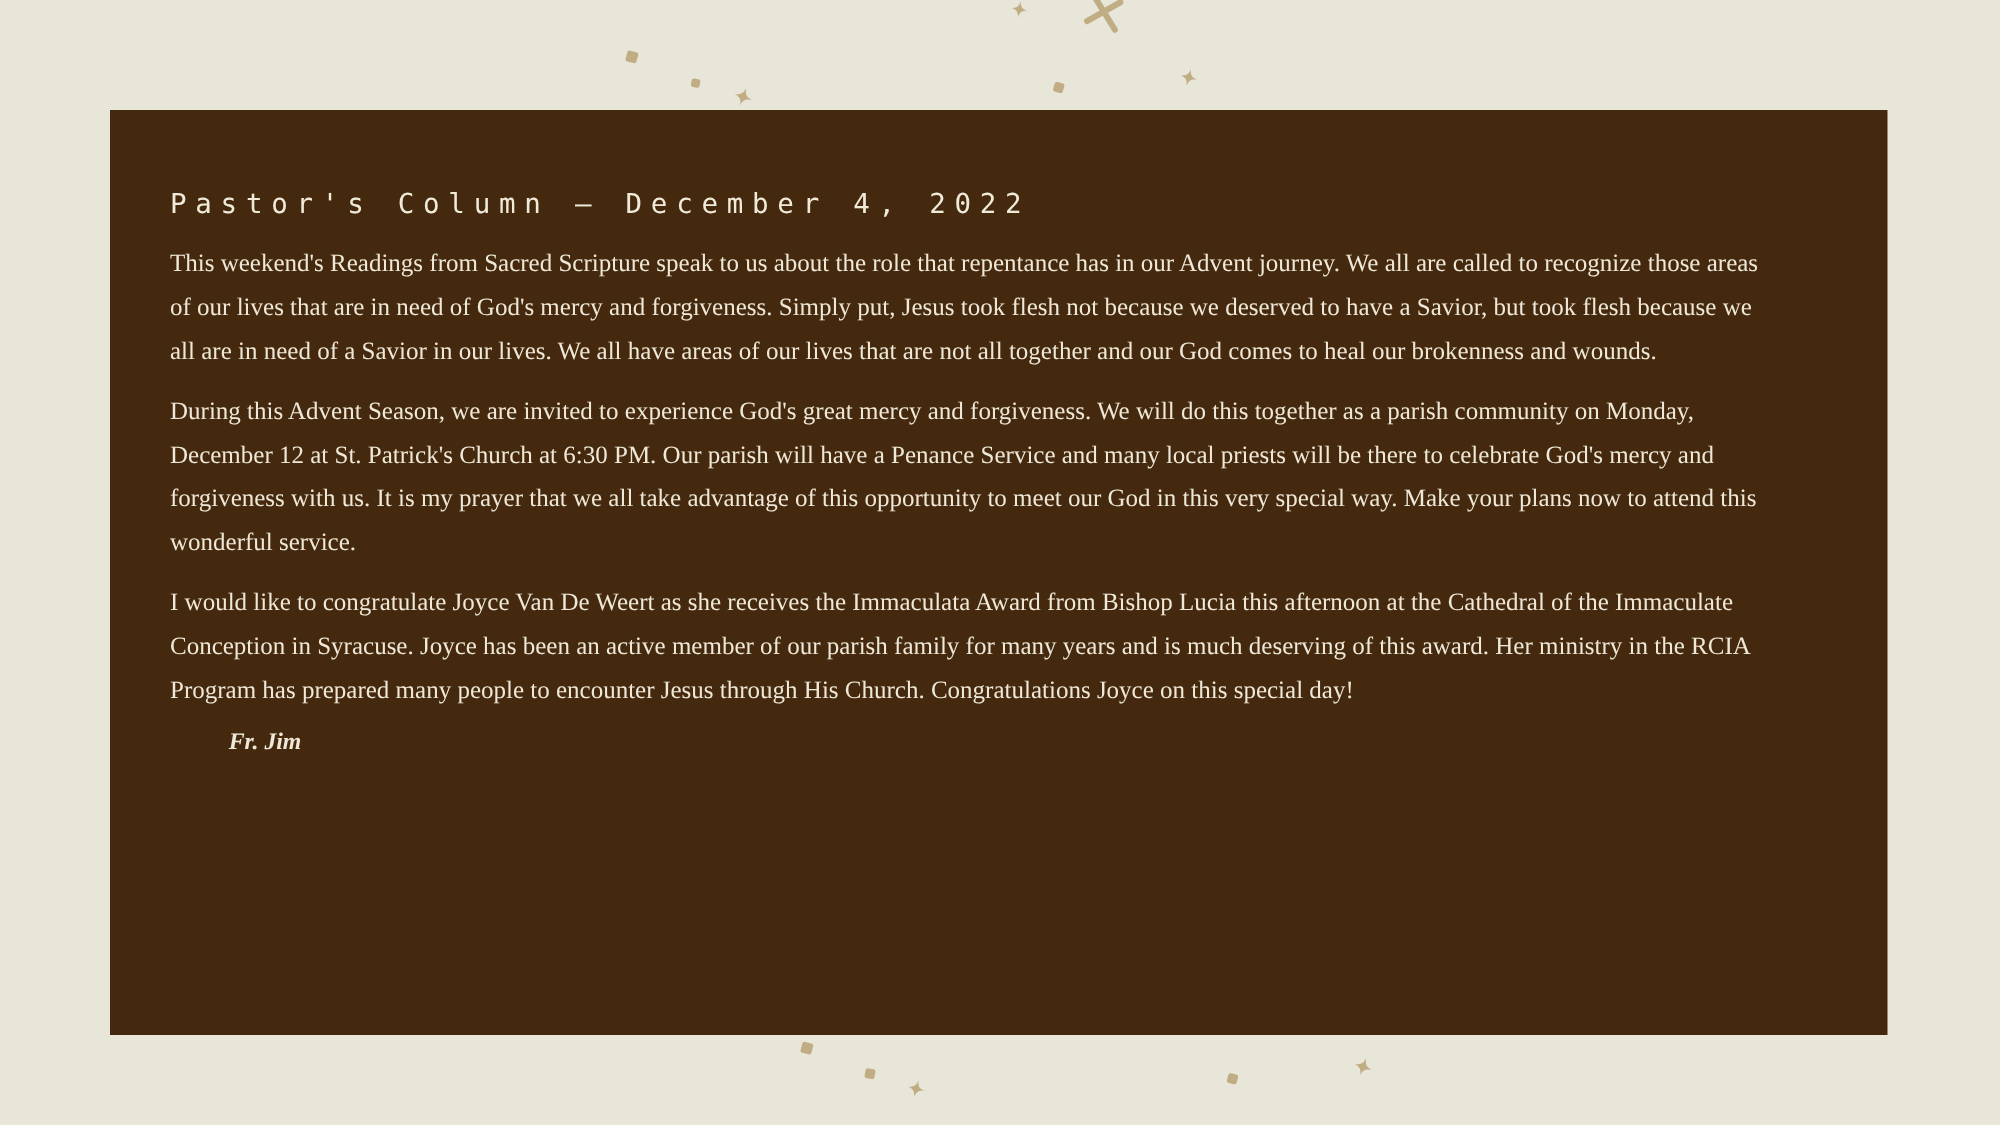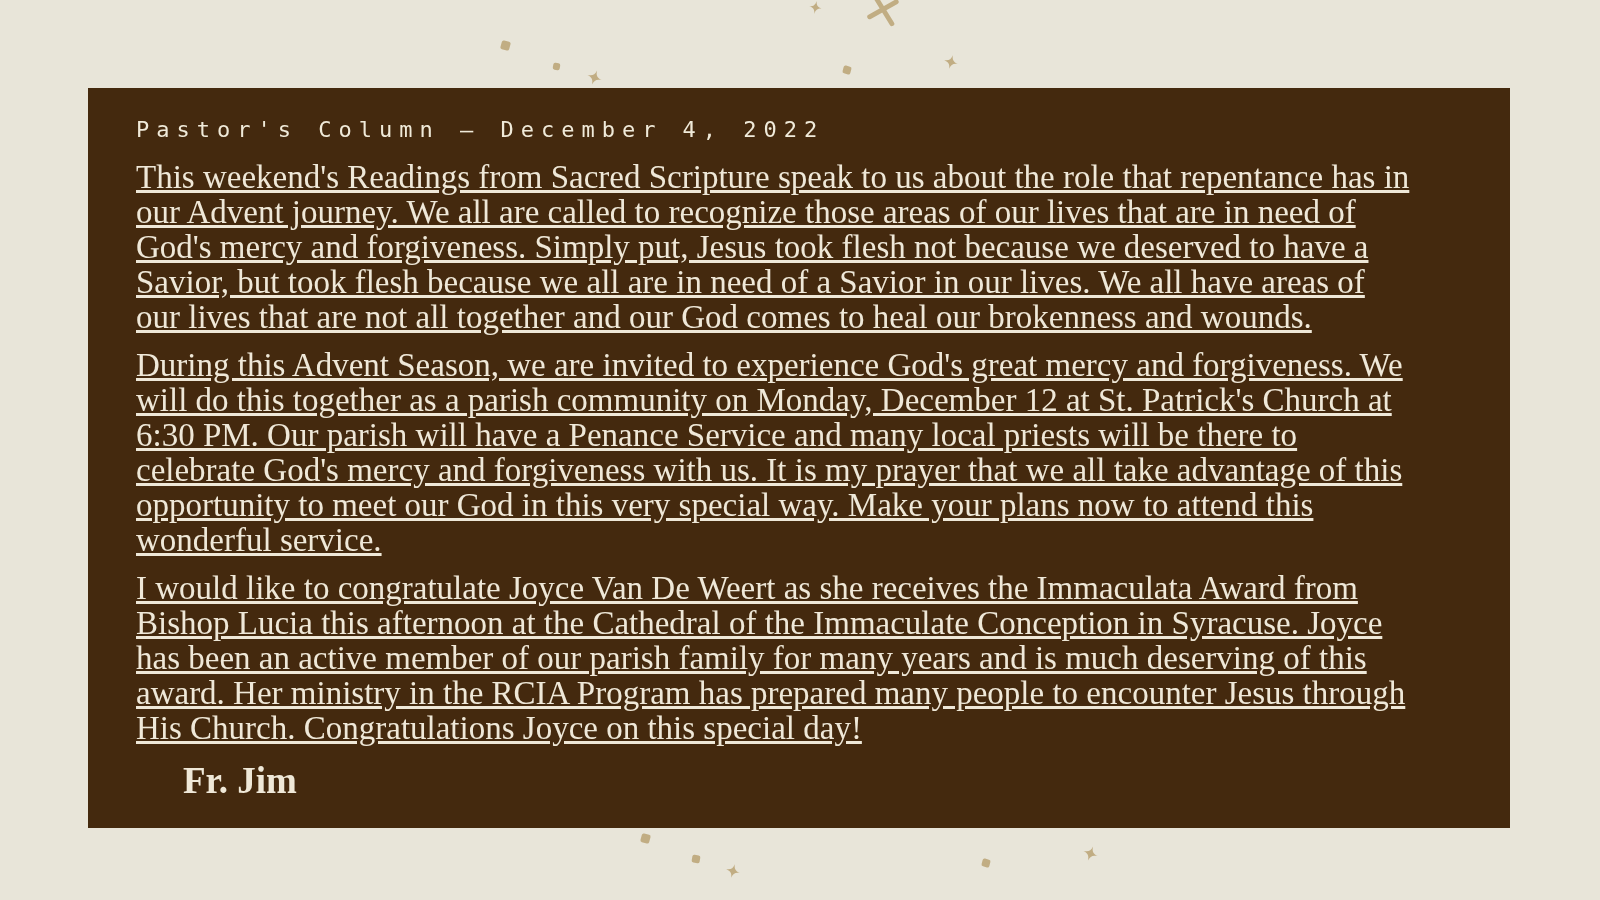--- a/index.html
+++ b/index.html
@@ -43,31 +43,32 @@
   }
   .title{
     font-family: "DejaVu Sans Mono", monospace;
     font-weight: 400;
     font-size: 22px;
     letter-spacing: 7px;
     color: var(--title);
     line-height: 1.35;
     margin-bottom: 15px;
     white-space: nowrap;
+    margin-top: 34px;
   }
   .body-text{
-    font-size: 33px;
+    font-size: 20px;
     line-height: 35px;
     color: var(--body);
     margin-bottom: 13px;
-    text-decoration: underline;
   }
   .signature{
-    font-size: 37px;
+    font-size: 19px;
     font-weight: 700;
+    font-style: italic;
     color: var(--body);
     margin-left: 47px;
     margin-top: 12px;
   }
 </style>
 </head>
 <body>
 
 <div class="page">
   <div id="deco-layer">

